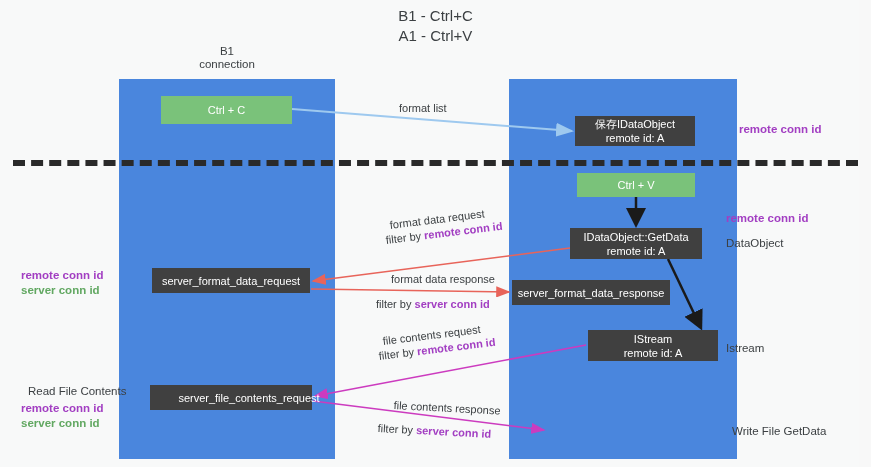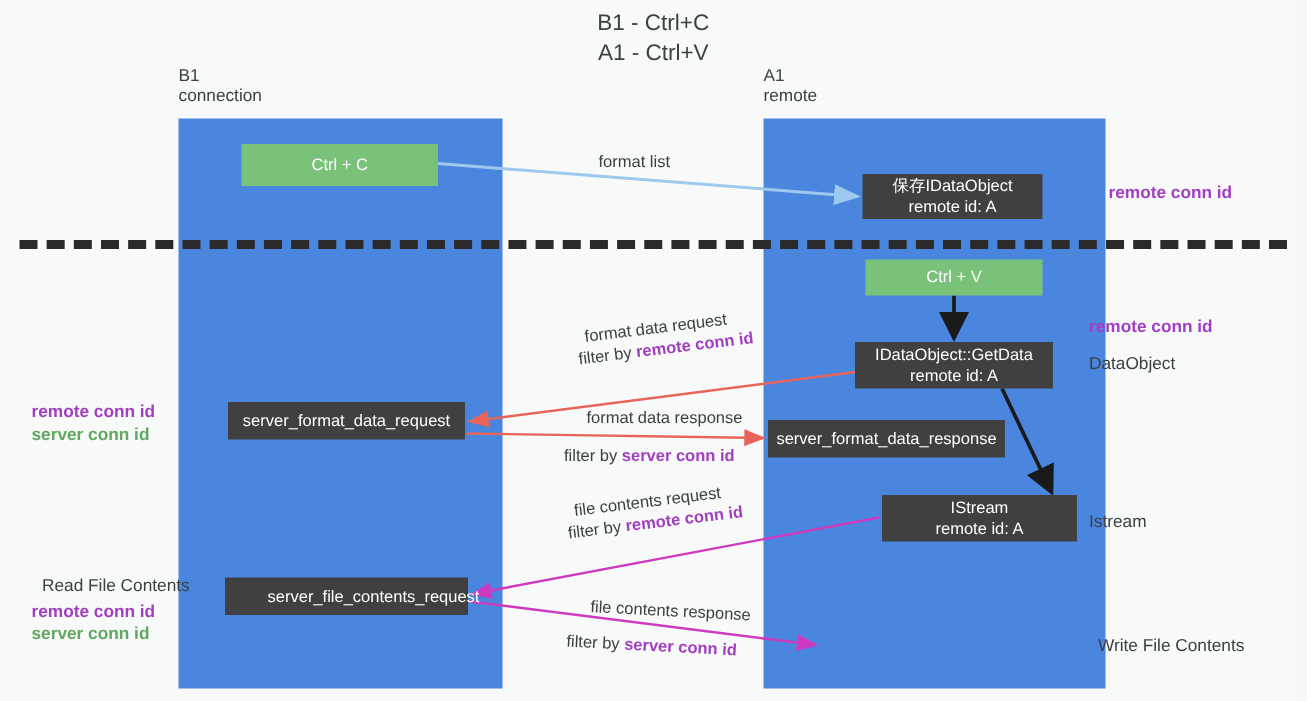--- a/index.html
+++ b/index.html
@@ -24,20 +24,21 @@
     left: 0; top: 6px; width: 871px;
     text-align: center;
     font-size: 15px;
     color: #3c4043;
     line-height: 20px;
     white-space: pre-line;
   }
 
   
   .col-head {
+    text-align: center;
     font-size: 11.5px;
     color: #3c4043;
     line-height: 13px;
     white-space: pre-line;
   }
   #head-b1 { left: 119px; top: 45px; width: 216px; }
   #head-a1 { left: 509px; top: 45px; width: 228px; }
 
   
   .lane {
@@ -126,22 +127,20 @@
 <div id="canvas">
 
   <div class="abs" id="title">B1 - Ctrl+C
 A1 - Ctrl+V</div>
 
   <div class="abs lane" id="lane-b1"></div>
   <div class="abs lane" id="lane-a1"></div>
 
   <div class="abs col-head" id="head-b1">B1
 connection</div>
-  <div class="abs col-head" id="head-a1">A1
-remote</div>
 
   <svg class="abs" id="svg-edges" width="871" height="467">
     <defs>
       <marker id="ar-blue" markerWidth="9" markerHeight="7" refX="8" refY="3.5" orient="auto">
         <path d="M0,0 L9,3.5 L0,7 z" fill="#9ec9ef"></path>
       </marker>
       <marker id="ar-red" markerWidth="9" markerHeight="7" refX="8" refY="3.5" orient="auto">
         <path d="M0,0 L9,3.5 L0,7 z" fill="#e8645a"></path>
       </marker>
       <marker id="ar-mag" markerWidth="9" markerHeight="7" refX="8" refY="3.5" orient="auto">
@@ -192,21 +191,21 @@
   <div class="abs edge-label" id="el-fcr1">file contents request</div>
   <div class="abs edge-label" id="el-fcr2"><span>filter by </span><b class="t-purple">remote conn id</b></div>
 
   <div class="abs edge-label" id="el-fcp1">file contents response</div>
   <div class="abs edge-label" id="el-fcp2"><span>filter by </span><b class="t-purple">server conn id</b></div>
 
   <div class="abs side-label t-purple" id="lbl-r1">remote conn id</div>
   <div class="abs side-label t-purple" id="lbl-r2">remote conn id</div>
   <div class="abs side-label t-dark" id="lbl-r3">DataObject</div>
   <div class="abs side-label t-dark" id="lbl-r4">Istream</div>
-  <div class="abs side-label t-dark" id="lbl-r5">Write File Contents</div>
+  <div class="abs side-label t-dark" id="lbl-r5">Write File GetData</div>
 
   <div class="abs side-label" id="lbl-l1">
     <div class="t-purple">remote conn id</div>
     <div class="t-green">server conn id</div>
   </div>
 
   <div class="abs side-label t-dark" id="lbl-l2">Read File Contents</div>
 
   <div class="abs side-label" id="lbl-l3">
     <div class="t-purple">remote conn id</div>

